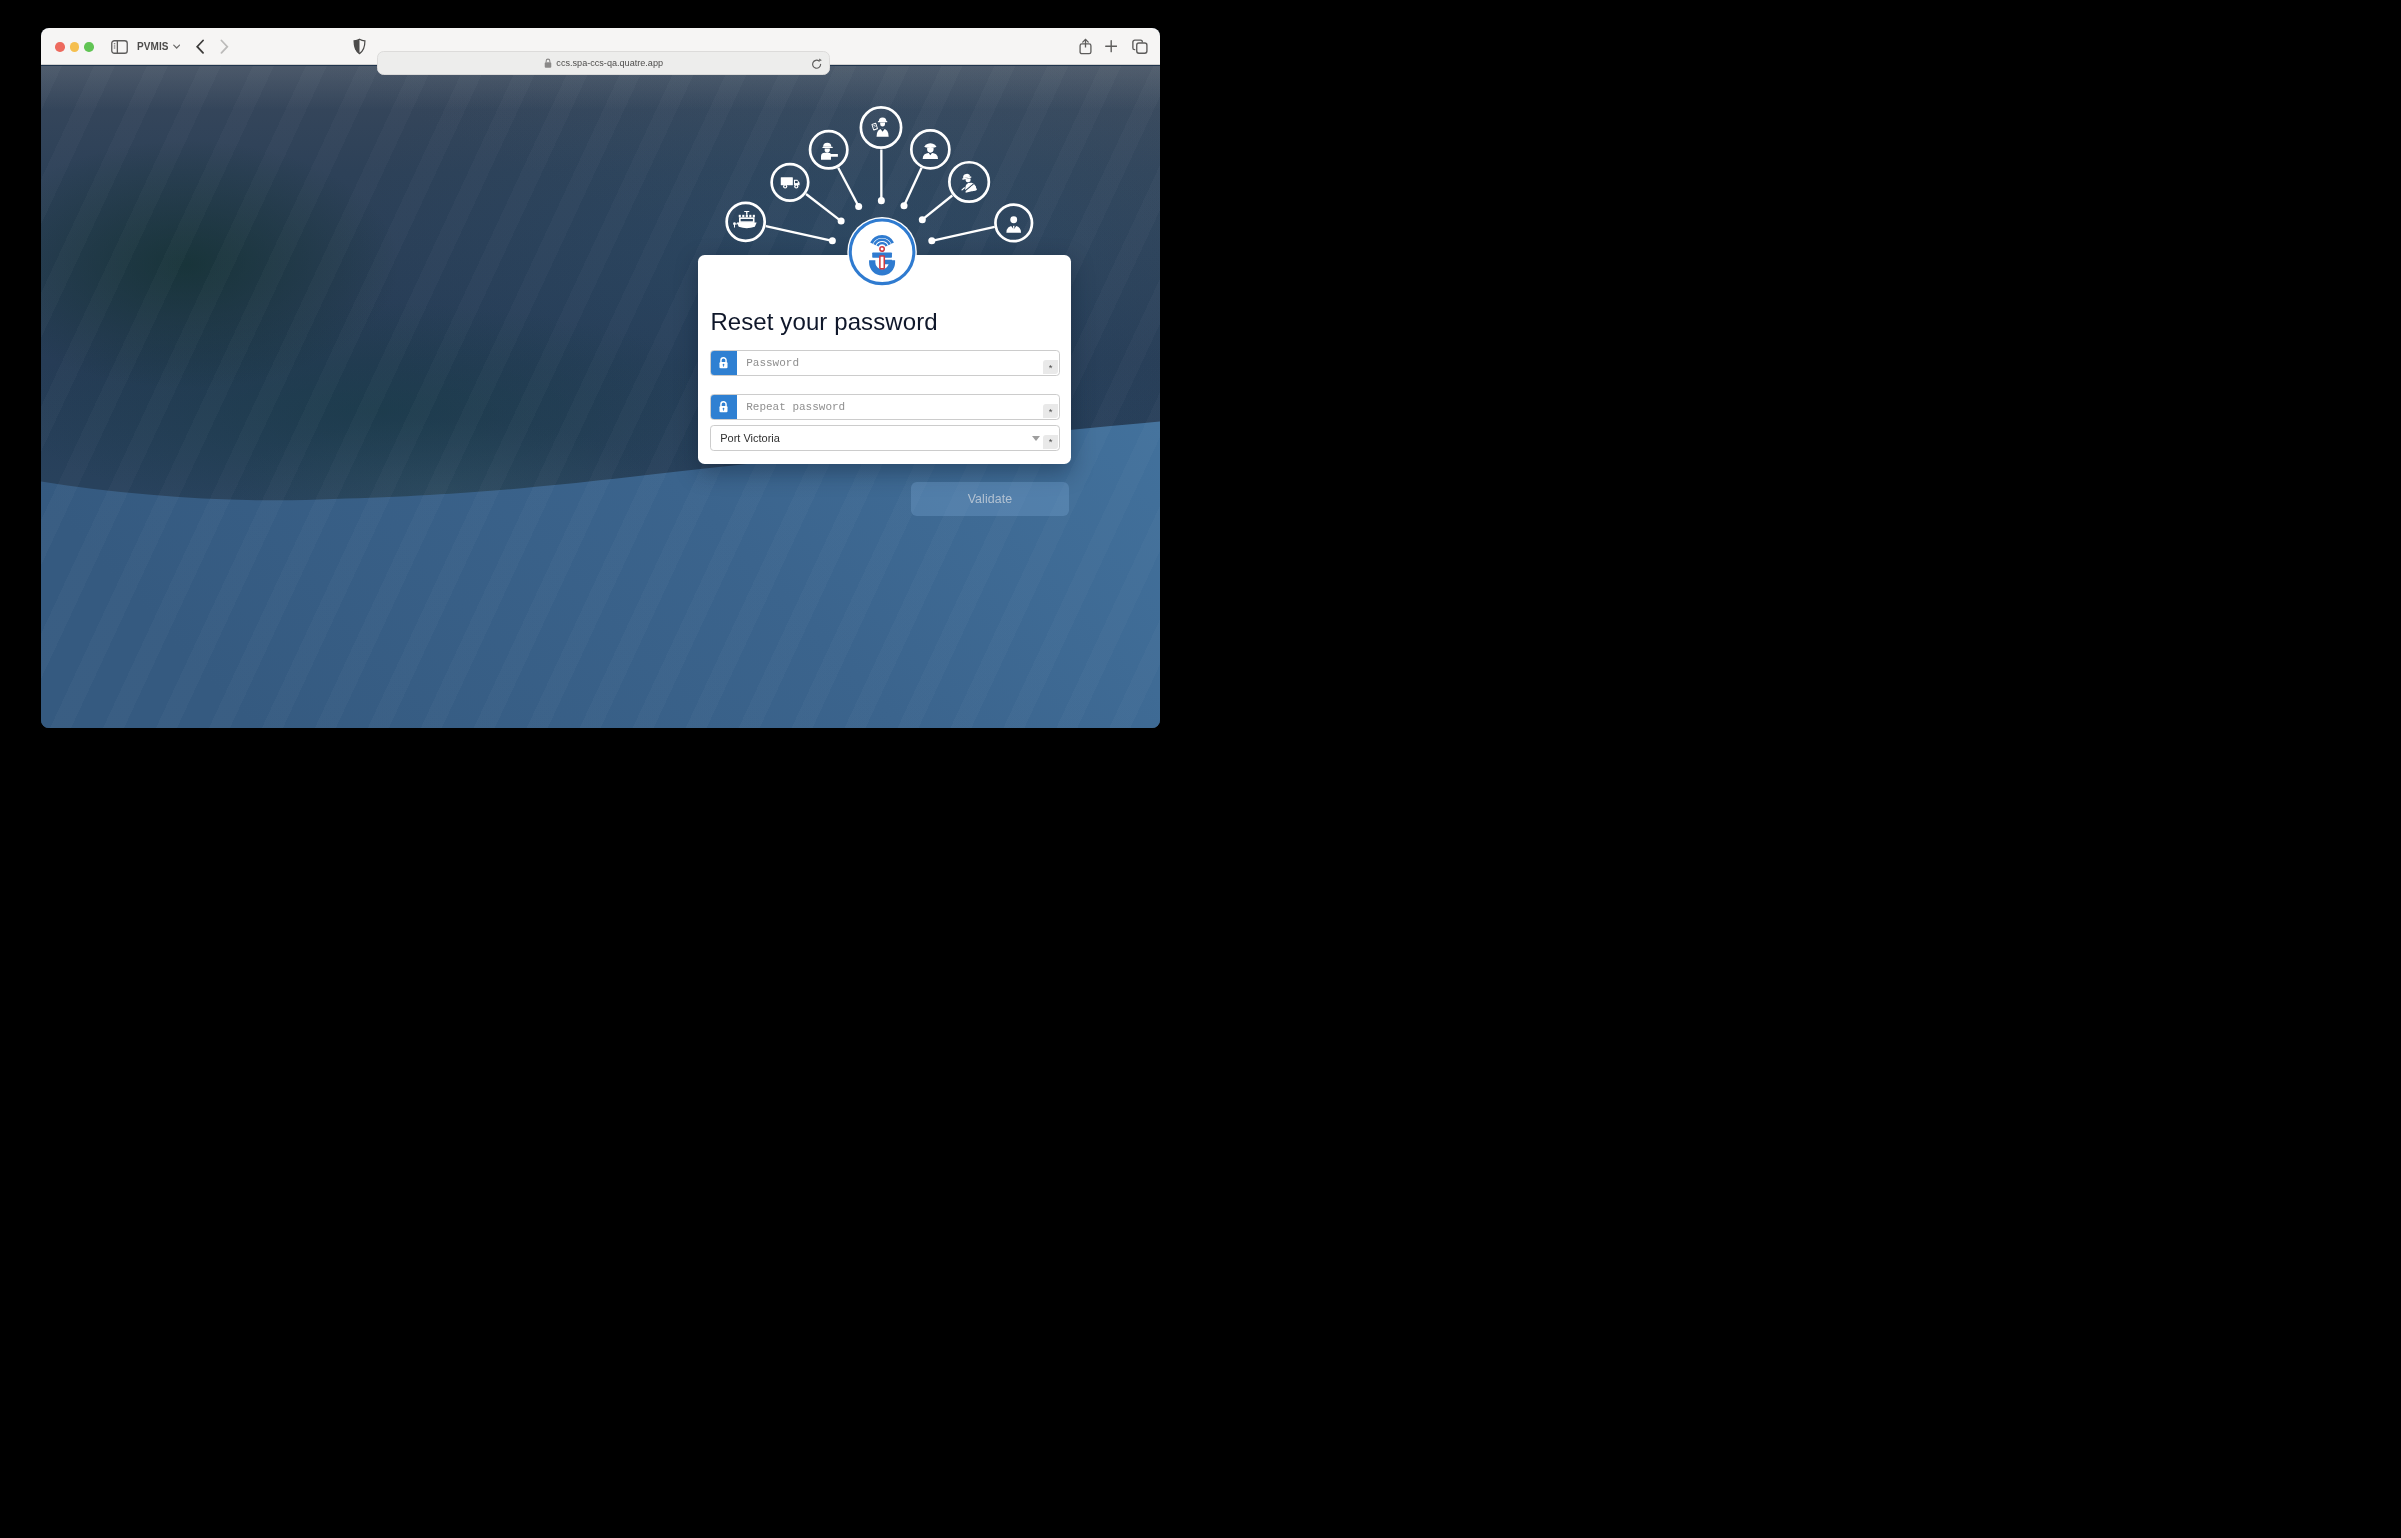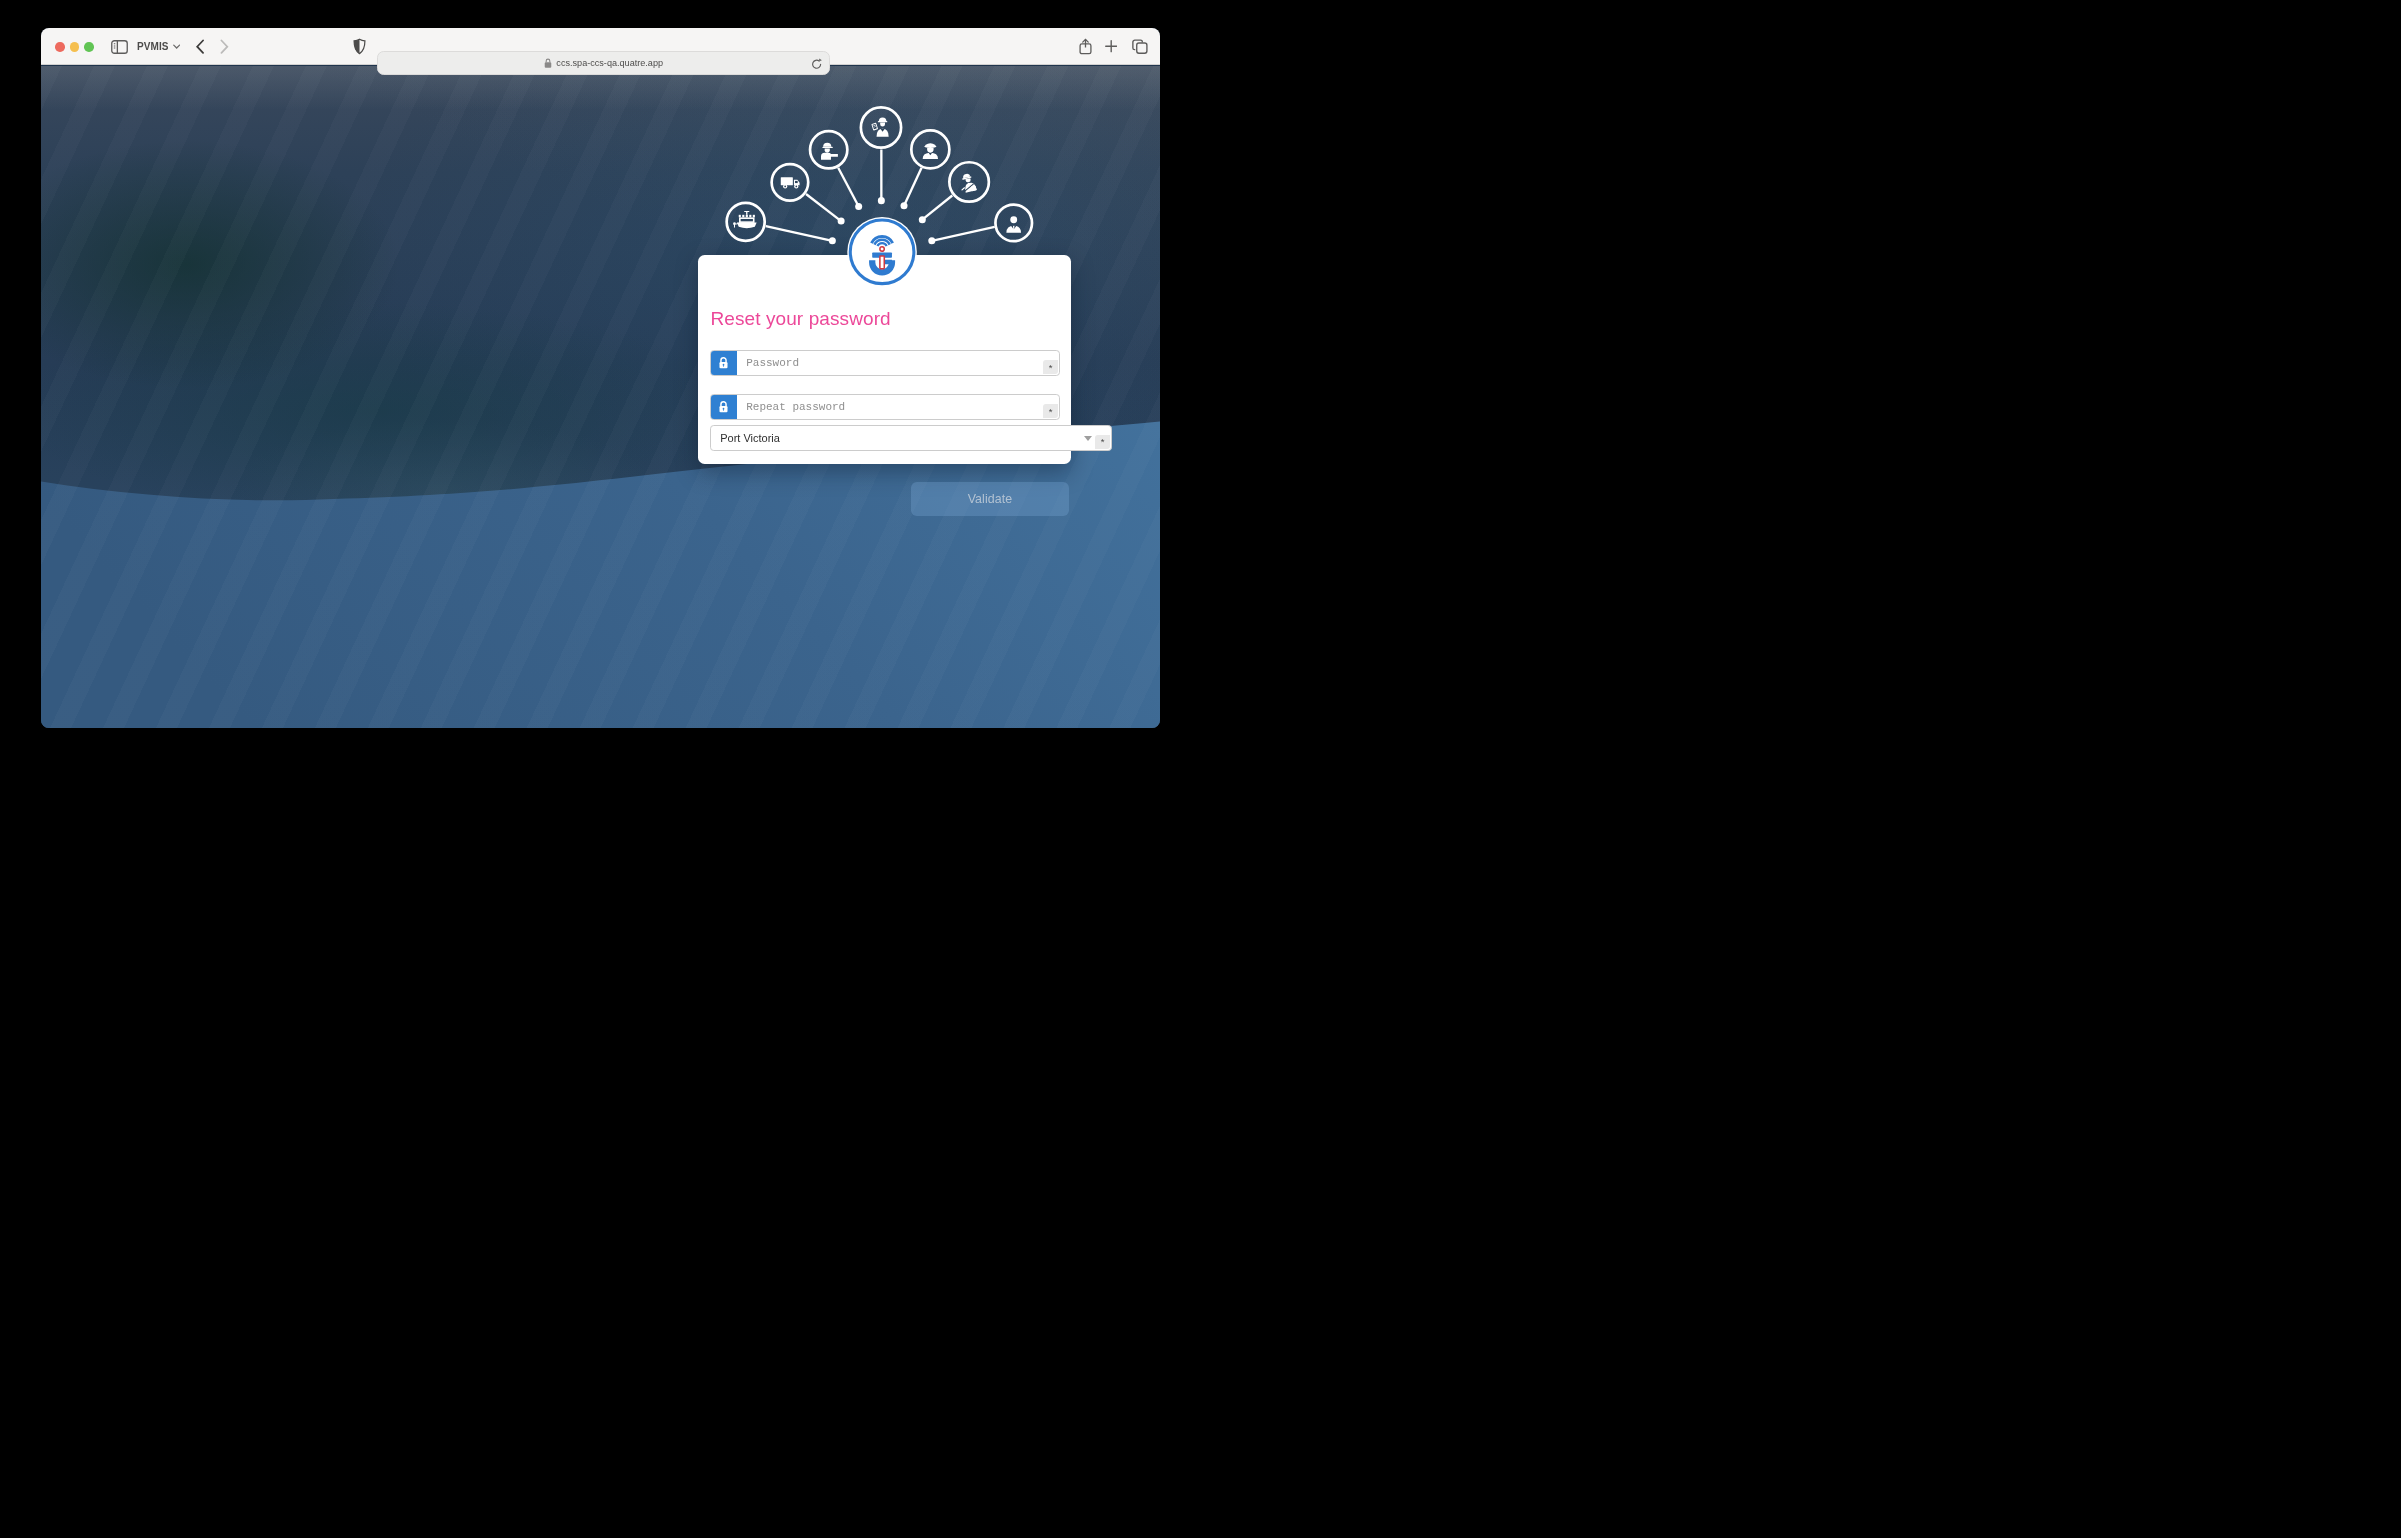--- a/index.html
+++ b/index.html
@@ -44,33 +44,33 @@
   }
   .stripes { position:absolute; inset:0;
     background:repeating-linear-gradient(115deg, rgba(255,255,255,.022) 0 19px, rgba(255,255,255,0) 19px 48px); }
 
   svg.wave, svg.diagram { position:absolute; left:0; top:0; pointer-events:none; }
   svg.diagram { z-index:8; }
 
   
   .card { position:absolute; left:657px; top:189px; width:373px; height:209px;
           background:#fff; border-radius:6.6px; box-shadow:0 7.3px 22px rgba(8,20,40,.38); z-index:6; }
-  .card h1 { position:absolute; left:12.4px; top:53px; font-size:19px; font-weight:500; color:#ec4899; letter-spacing:0.1px; }
+  .card h1 { position:absolute; left:12.4px; top:53px; font-size:24px; font-weight:500; color:#0f172a; letter-spacing:0.1px; }
 
   .field { position:absolute; left:11.7px; width:350px; height:26px; display:flex;
            border:0.7px solid #cccccc; border-radius:3.7px; background:#fff; }
   .field.pw1 { top:95px; }  .field.pw2 { top:139px; }
   .field .icon-box { width:26px; flex:0 0 26px; background:#2f80d2; border-radius:2.9px 0 0 2.9px;
                      display:flex; align-items:center; justify-content:center; }
   .field input { flex:1; border:none; outline:none; font-size:11px; color:#333;
                  padding:0 19px 0 9.5px; border-radius:0 3.7px 3.7px 0; background:transparent;
                  font-family:Liberation Mono, monospace; }
   .field input::placeholder { color:#8f8f8f; opacity:1; }
 
-  .select { position:absolute; left:11.7px; top:170px; width:402px; height:25.6px;
+  .select { position:absolute; left:11.7px; top:170px; width:350px; height:25.6px;
             border:0.7px solid #cccccc; border-radius:3.7px; background:#fff;
             display:flex; align-items:center; padding-left:9.5px; font-size:11px; color:#2f2f2f; cursor:pointer; }
   .select .caret { position:absolute; right:19px; top:10.2px; width:0; height:0;
                    border-left:4.4px solid transparent; border-right:4.4px solid transparent;
                    border-top:5.8px solid #9e9e9e; }
   .req { position:absolute; right:0.7px; bottom:0.7px; width:14.6px; height:14px; background:#e9e9e9;
          border-radius:2.9px 0 2.9px 0; display:flex; align-items:center; justify-content:center;
          font-size:9.5px; color:#4a4a4a; }
 
   

